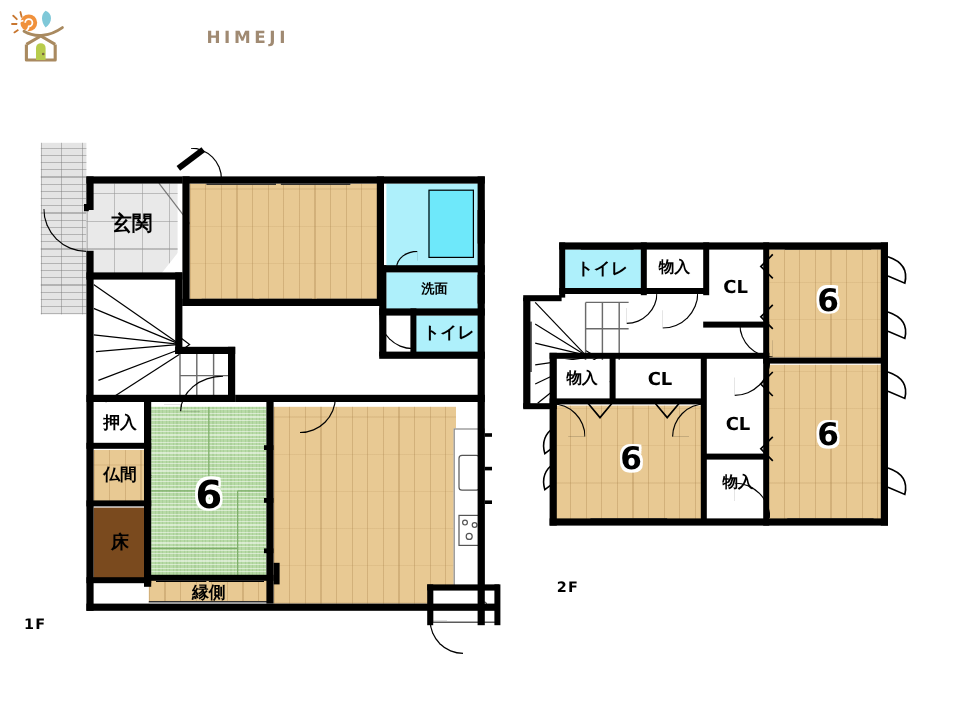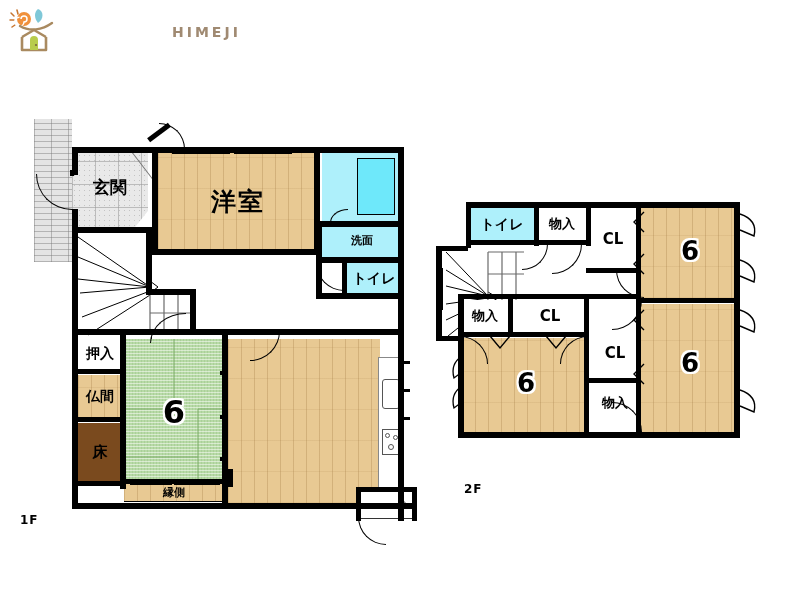--- a/index.html
+++ b/index.html
@@ -128,21 +128,20 @@
            transform:rotate(-37.5deg); transform-origin:top left; height:98px;"></div>
       <div class="lbl" style="left:58px; top:62px; width:64px; font-size:17px;">玄関</div>
 
       <div class="swing bl" style="left:16px; top:57px; width:36px; height:36px;"></div>
       <div class="wall" style="left:50px; top:53px; width:4px; height:6px;"></div>
 
       <div class="swing tr" style="left:139px; top:6px; width:26px; height:26px;"></div>
       <div class="wall" style="left:126px; top:13px; width:26px; height:5px; transform:rotate(-37deg);"></div>
 
       <div class="room f-wood" style="left:138px; top:36px; width:160px; height:98px;"></div>
-      <div class="lbl" style="left:168px; top:72px; width:100px; font-size:25px; letter-spacing:2px;">洋室</div>
 
       <div class="slider" style="left:152px; top:31px; width:58px; height:6px;"></div>
       <div class="slider" style="left:214px; top:31px; width:58px; height:6px;"></div>
 
       <div class="slider" style="left:148px; top:132px; width:44px; height:6px;"></div>
       <div class="slider" style="left:196px; top:132px; width:44px; height:6px;"></div>
       <div class="slider" style="left:244px; top:132px; width:50px; height:6px;"></div>
 
       <div class="room f-water" style="left:302px; top:36px; width:80px; height:70px;"></div>
       <div class="room f-tub outline" style="left:337px; top:41px; width:38px; height:57px;"></div>
@@ -206,21 +205,21 @@
       </svg>
       <div class="lbl-num" style="left:136px; top:276px; width:36px; font-size:32px; text-align:center;">6</div>
 
       <div class="swing tl" style="left:130px; top:196px; width:36px; height:30px;"></div>
 
       <div class="wall" style="left:200px; top:254px; width:8px; height:4px;"></div>
       <div class="wall" style="left:200px; top:298px; width:8px; height:4px;"></div>
       <div class="wall" style="left:200px; top:340px; width:8px; height:4px;"></div>
 
       <div class="room f-wood" style="left:104px; top:366px; width:100px; height:20px;"></div>
-      <div class="lbl" style="left:116px; top:370px; width:76px; font-size:11px;">縁側</div>
+      <div class="lbl" style="left:116px; top:370px; width:76px; font-size:14px;">縁側</div>
 
       <div class="slider" style="left:110px; top:363px; width:42px; height:5px;"></div>
       <div class="slider" style="left:154px; top:363px; width:46px; height:5px;"></div>
 
       <div class="slider" style="left:104px; top:384px; width:100px; height:6px;"></div>
 
       <div class="room f-white" style="left:58px; top:368px; width:44px; height:18px;"></div>
 
       <div class="room f-wood" style="left:208px; top:222px; width:152px; height:164px;"></div>
 

